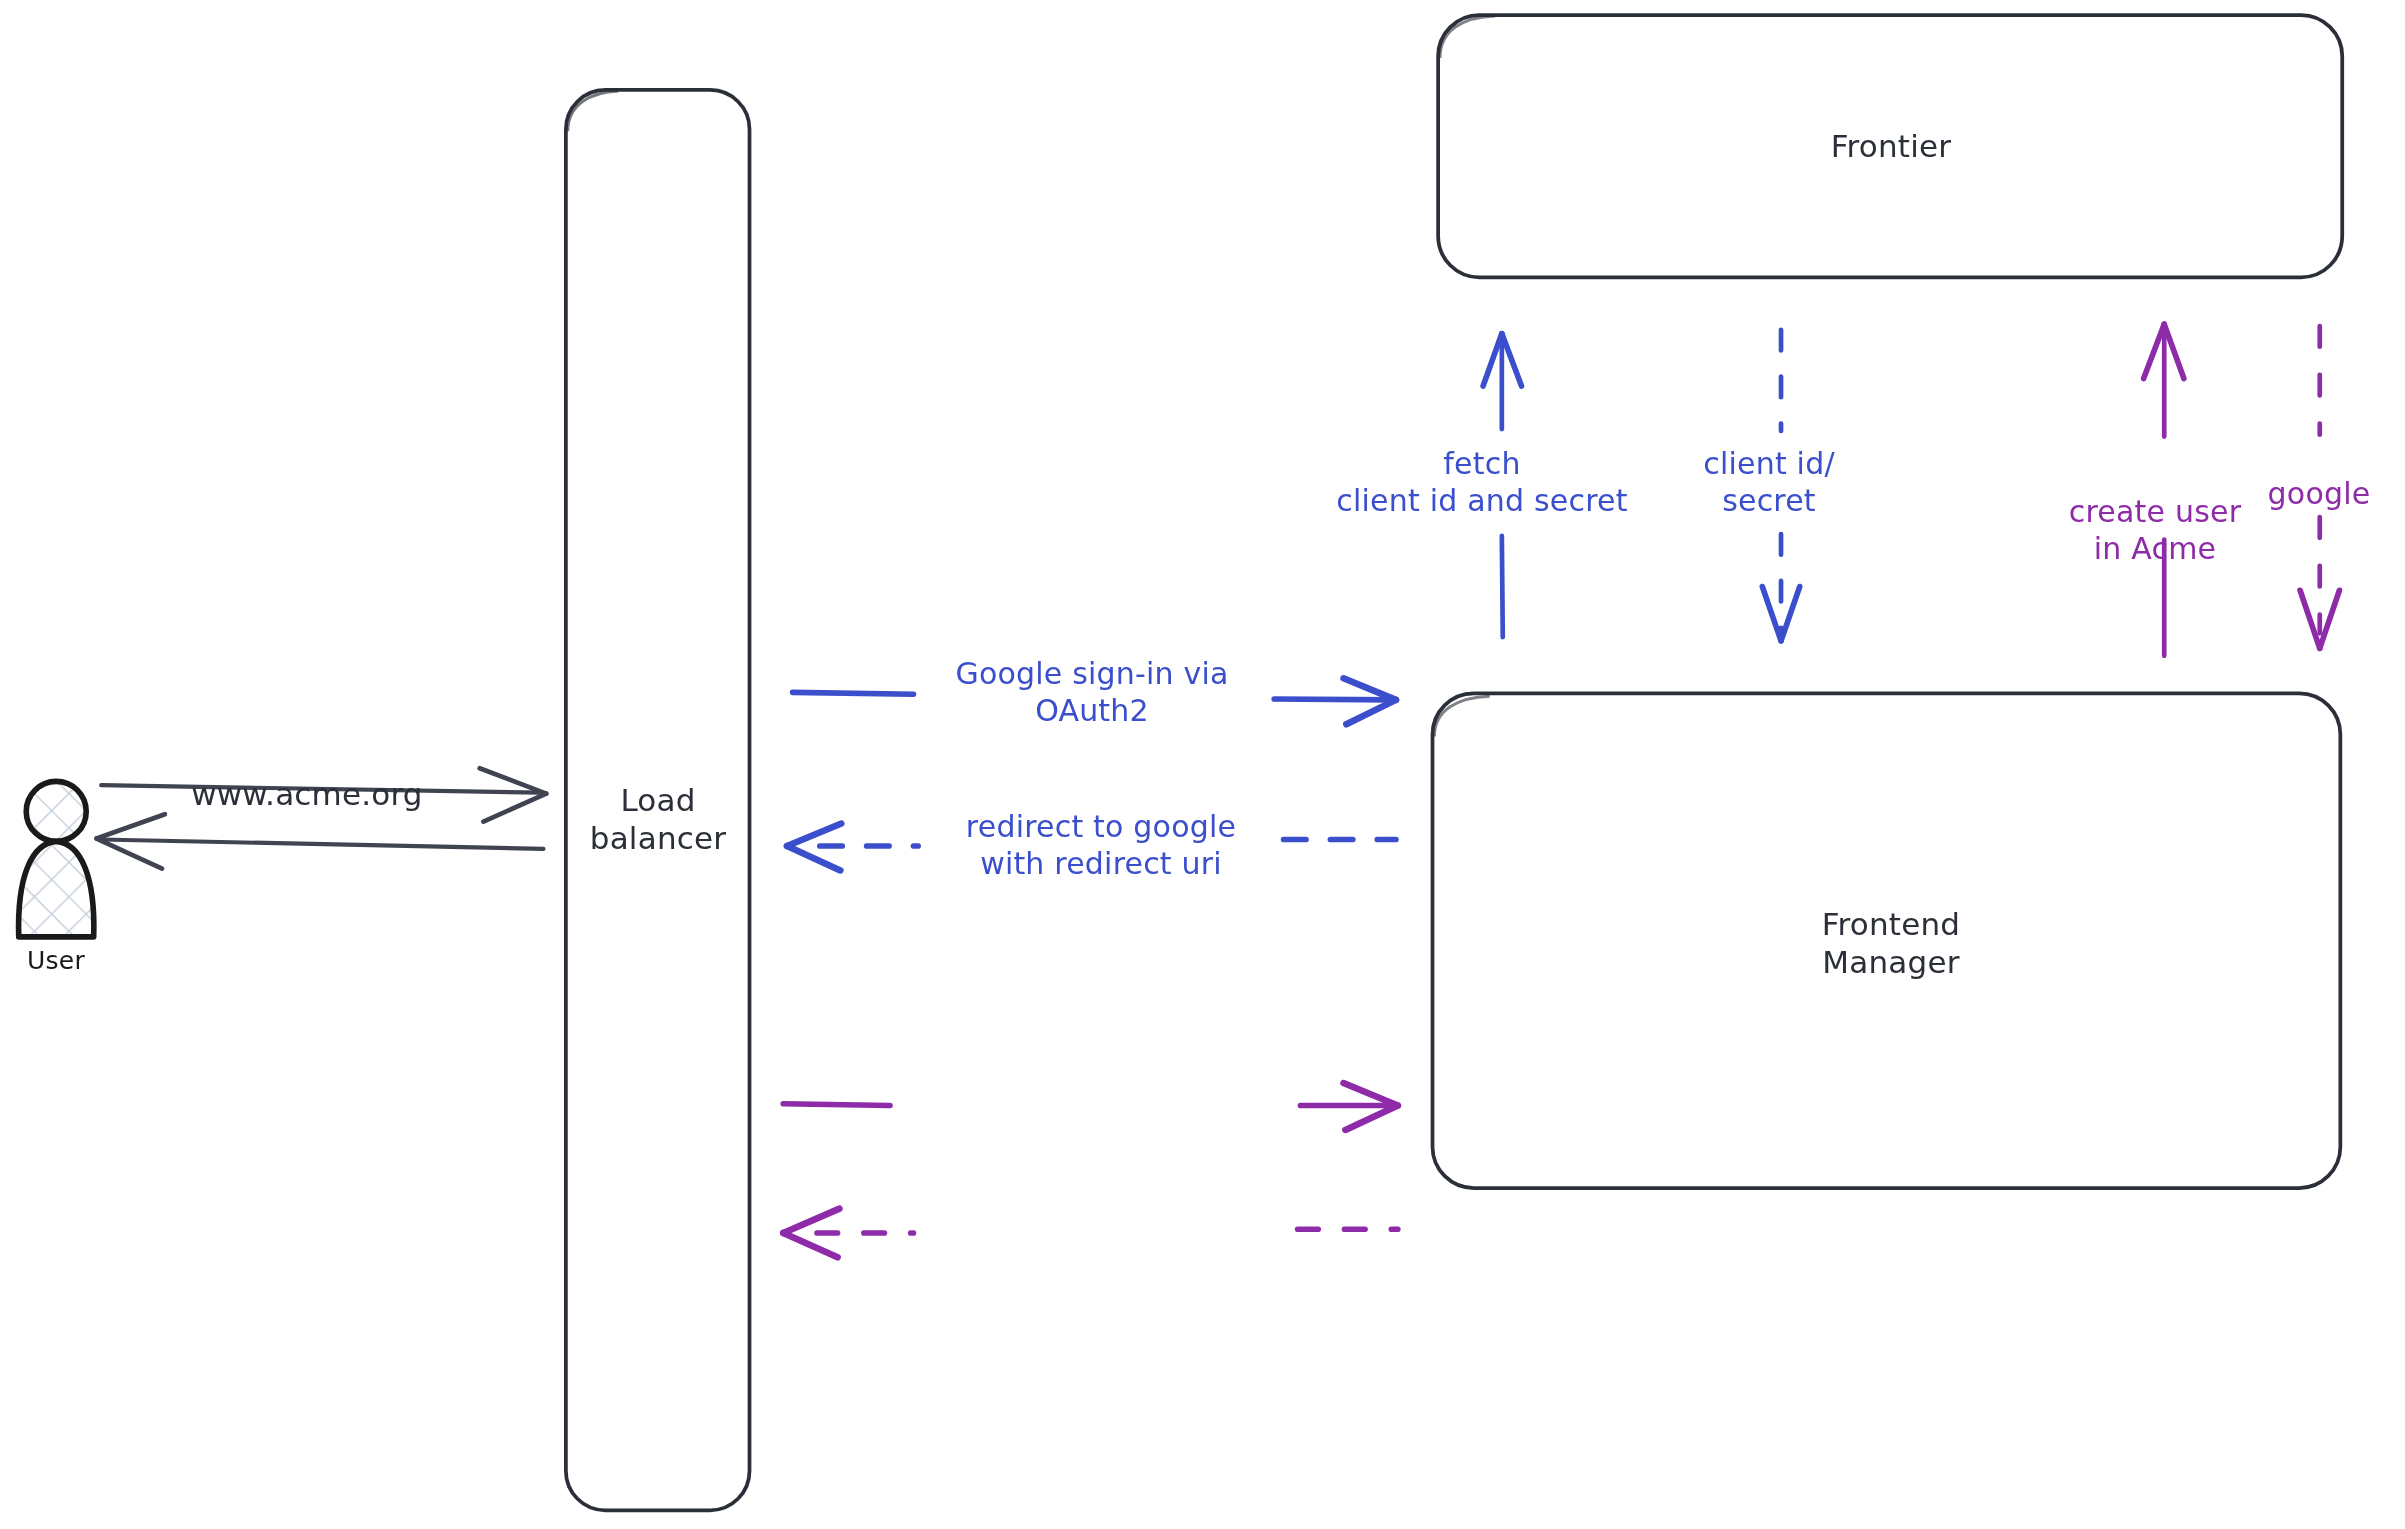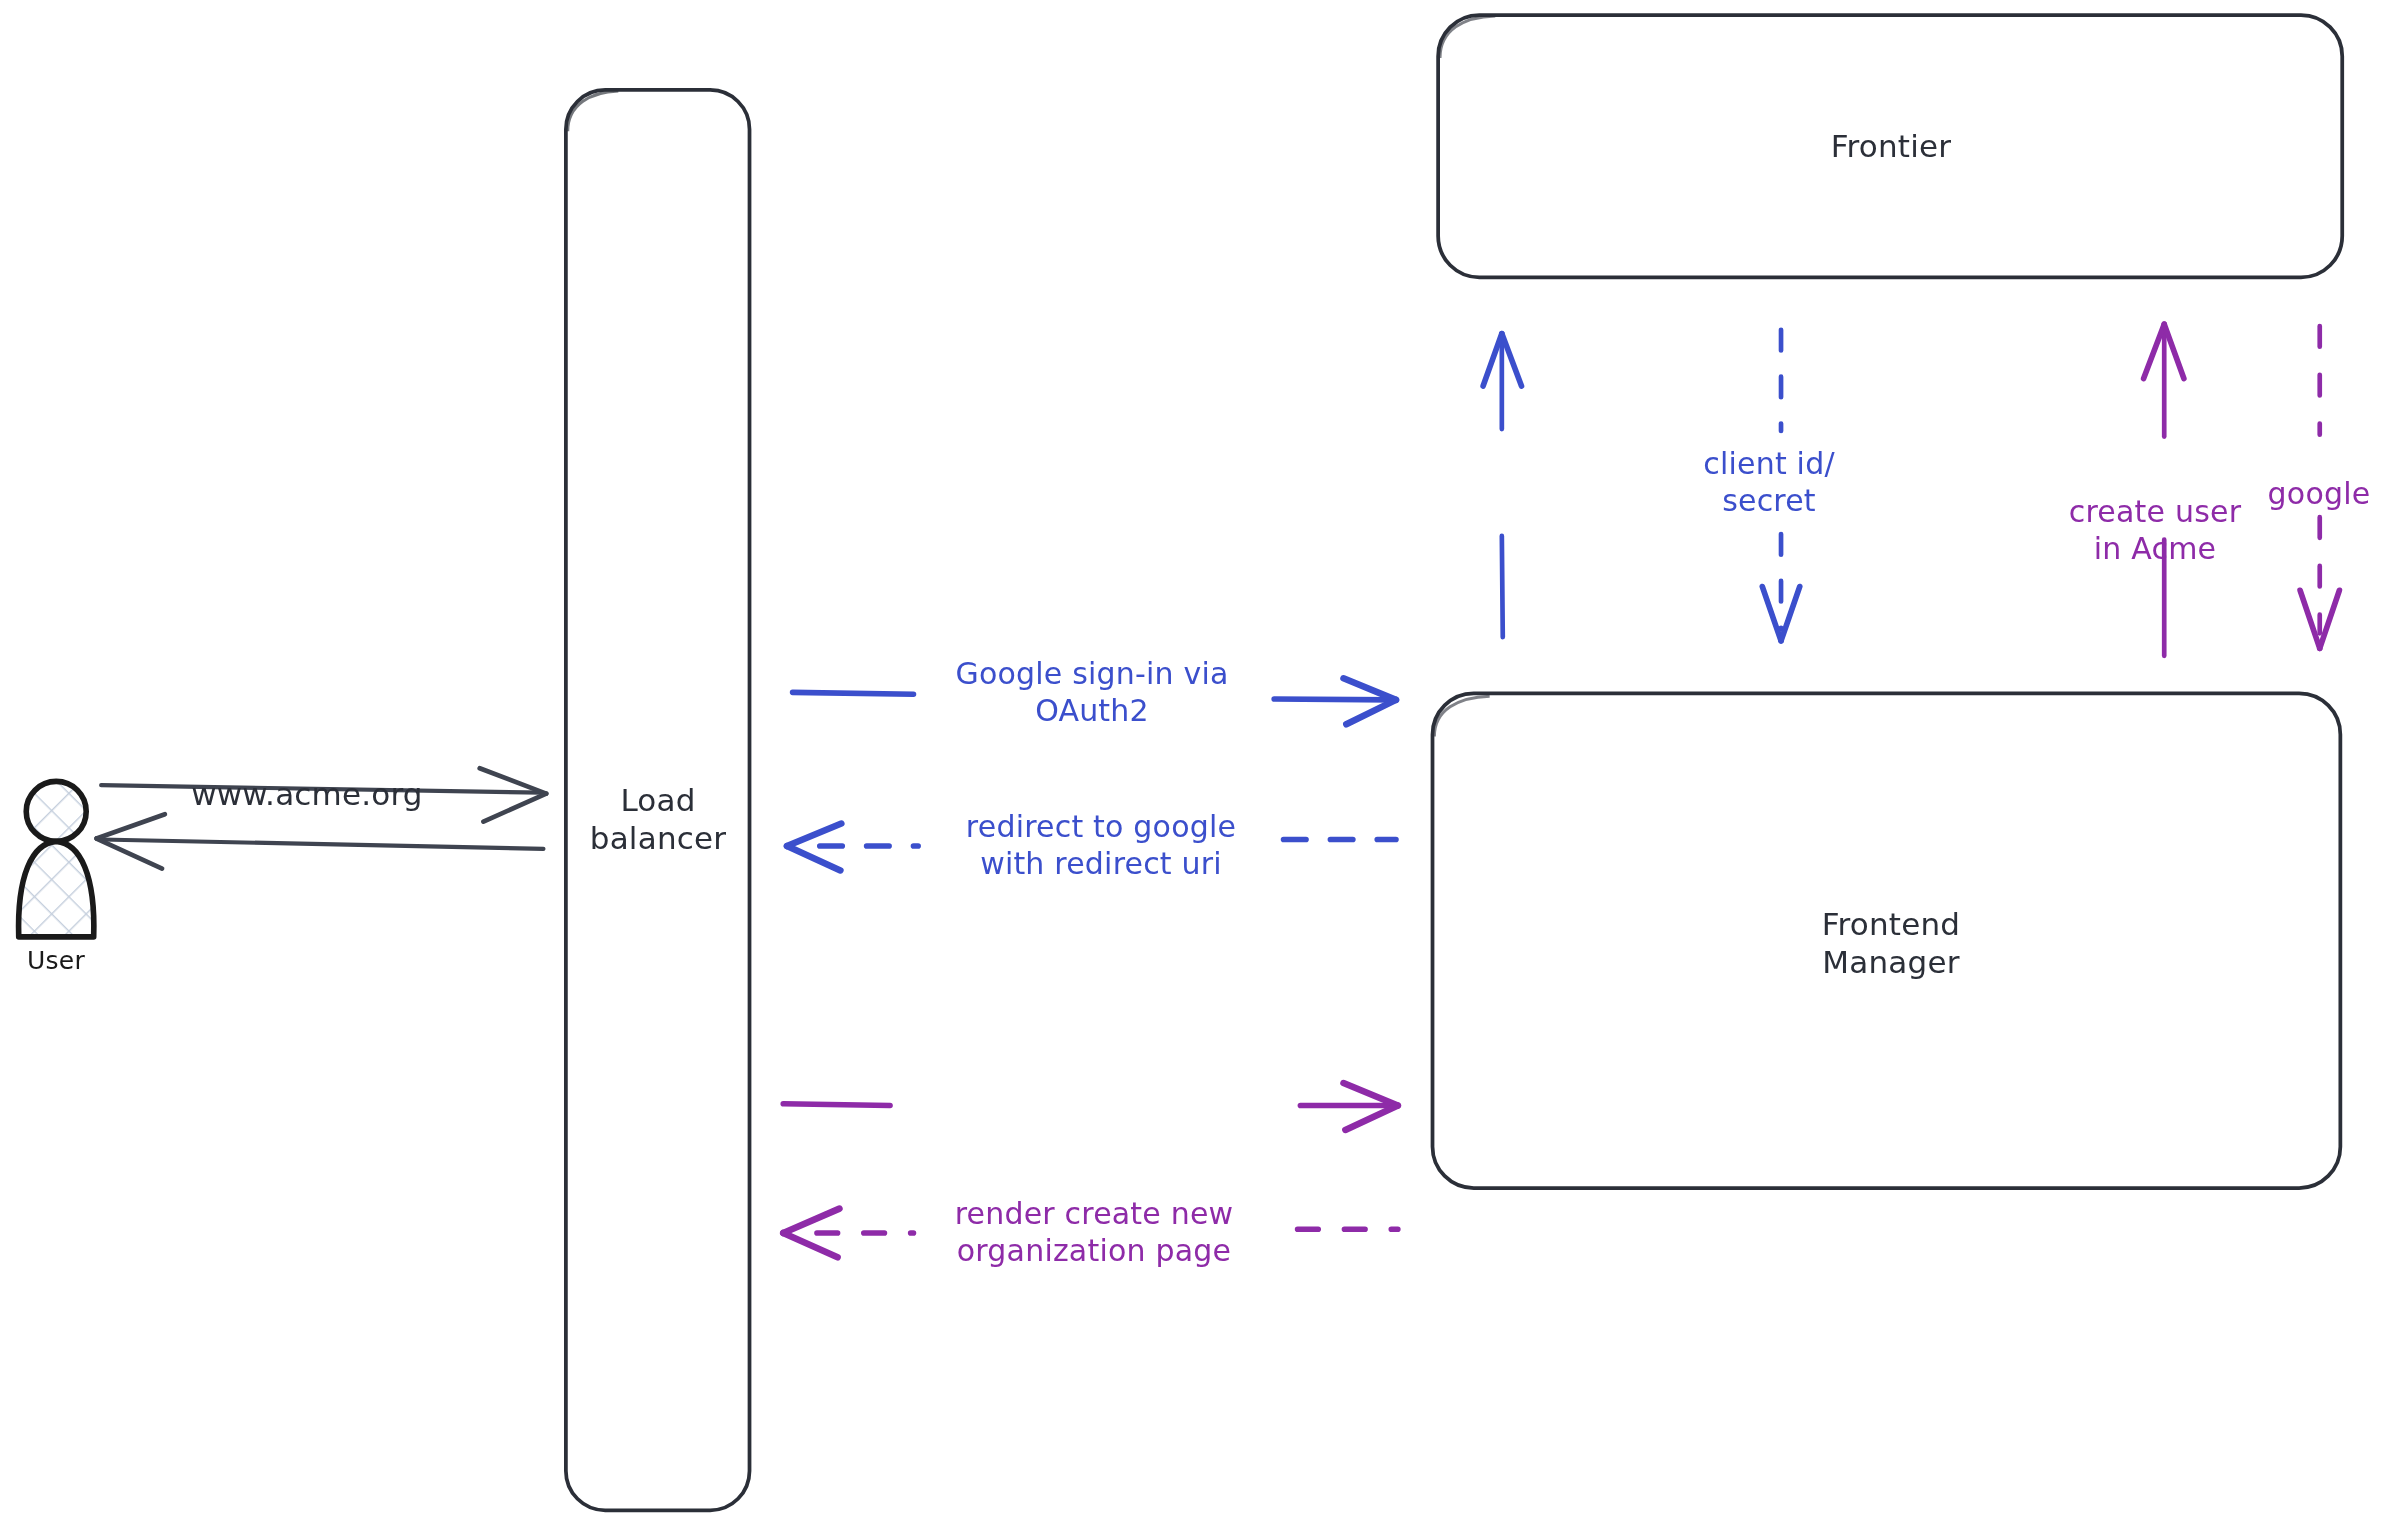--- a/index.html
+++ b/index.html
@@ -162,22 +162,22 @@
 
   <div class="lbl node-label" style="left:1891px; top:944px;"><span>Frontend</span><br><span>Manager</span></div>
 
   <div class="lbl edge-label dark" style="left:307px; top:795px; font-size:31px;">www.acme.org</div>
 
   <div class="lbl edge-label blue" style="left:1092px; top:693px;"><span>Google sign-in via</span><br><span>OAuth2</span></div>
 
   <div class="lbl edge-label blue" style="left:1101px; top:846px;text-align:center;"><span>redirect to google</span><br><span>with redirect uri</span></div>
 
 
-  <div class="lbl edge-label purple" style="left:1094px; top:1233px;"><span>render create new</span><br><span>organization page</span></div>
 
+  <div class="lbl edge-label blue" style="left:1482px; top:483px;"><span>fetch</span><br><span>client id and secret</span></div>
 
   <div class="lbl edge-label blue" style="left:1769px; top:483px;"><span>client id/</span><br><span>secret</span></div>
 
   <div class="lbl edge-label purple" style="left:2155px; top:487px;margin-top:44px;"><span>create user</span><br><span>in Acme</span></div>
 
   <div class="lbl edge-label purple" style="left:2319px; top:494px;">google</div>
 
 </div>
 
 

